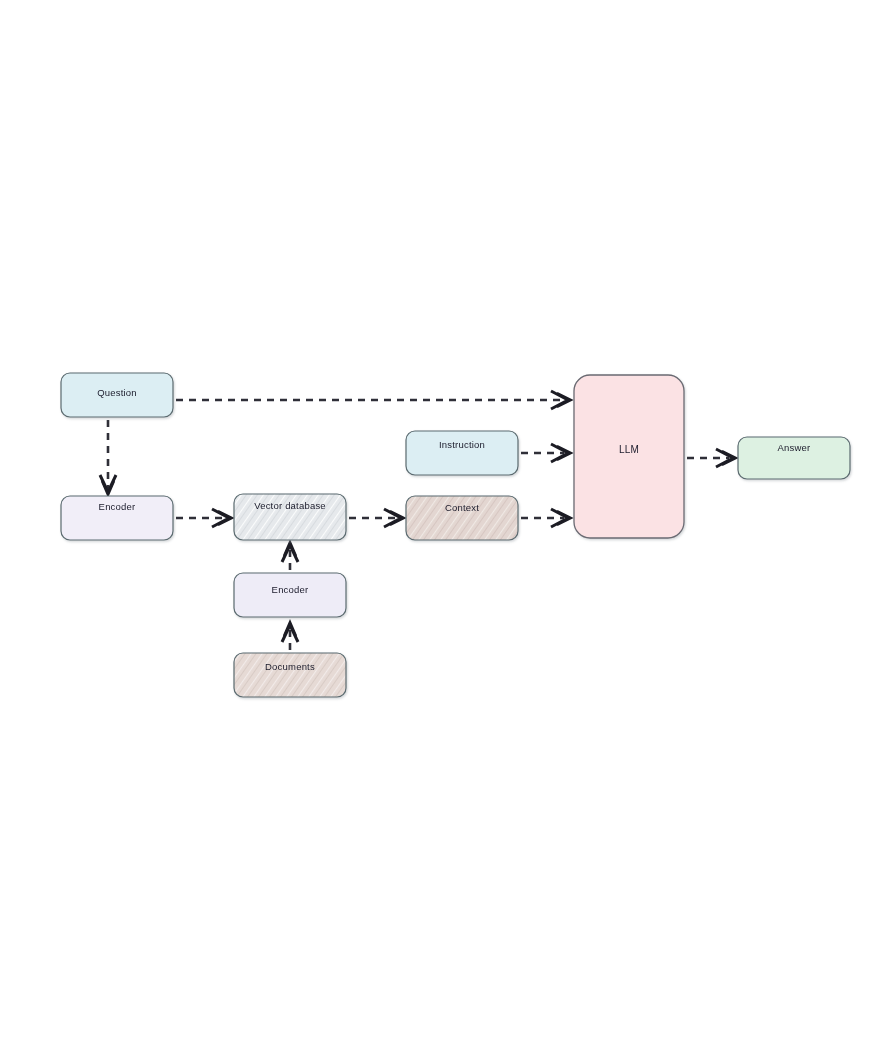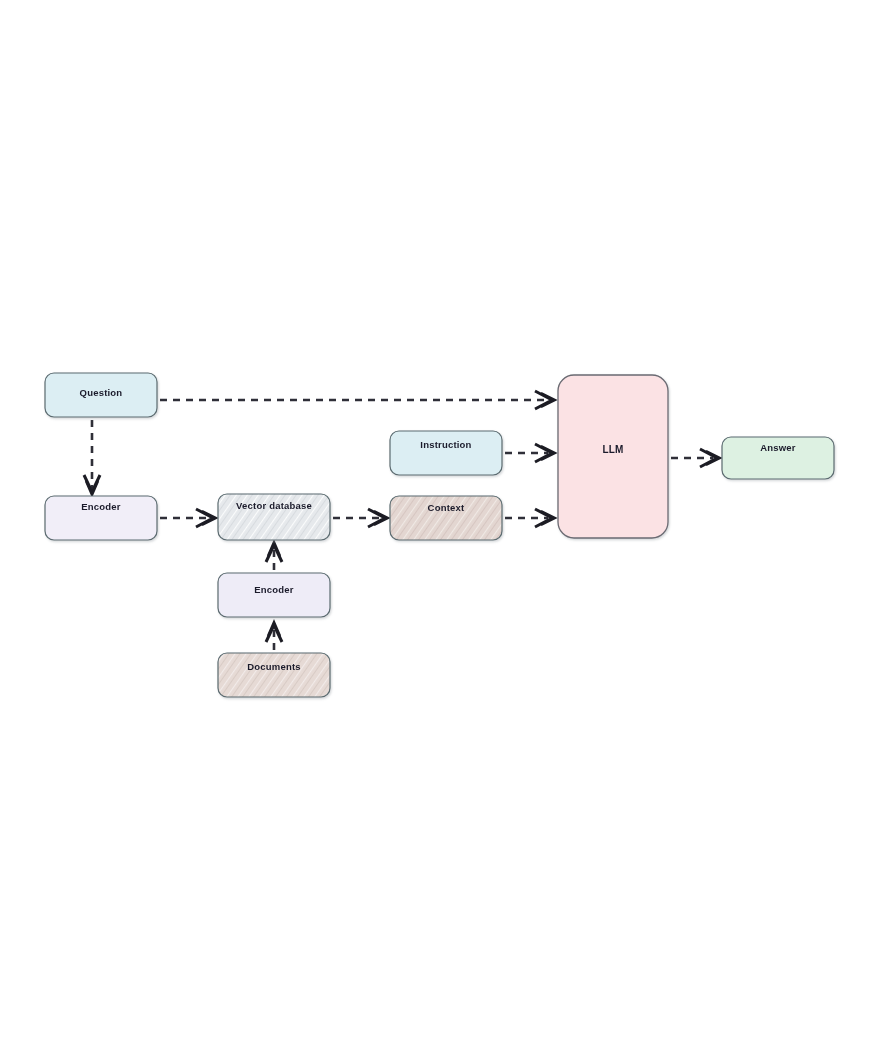--- a/index.html
+++ b/index.html
@@ -10,25 +10,24 @@
   }
   body {
     width: 896px;
     height: 1040px;
     position: relative;
     overflow: hidden;
     font-family: "Liberation Sans", sans-serif;
   }
   #diagram-canvas {
     position: absolute;
-    left: 0;
+    left: 16px;
     top: 0;
     width: 744px;
     height: 1040px;
-    font-weight: bold;
   }
   #diagram-svg {
     position: absolute;
     left: 0;
     top: 0;
     width: 896px;
     height: 1040px;
     display: block;
   }
   .node-label {

